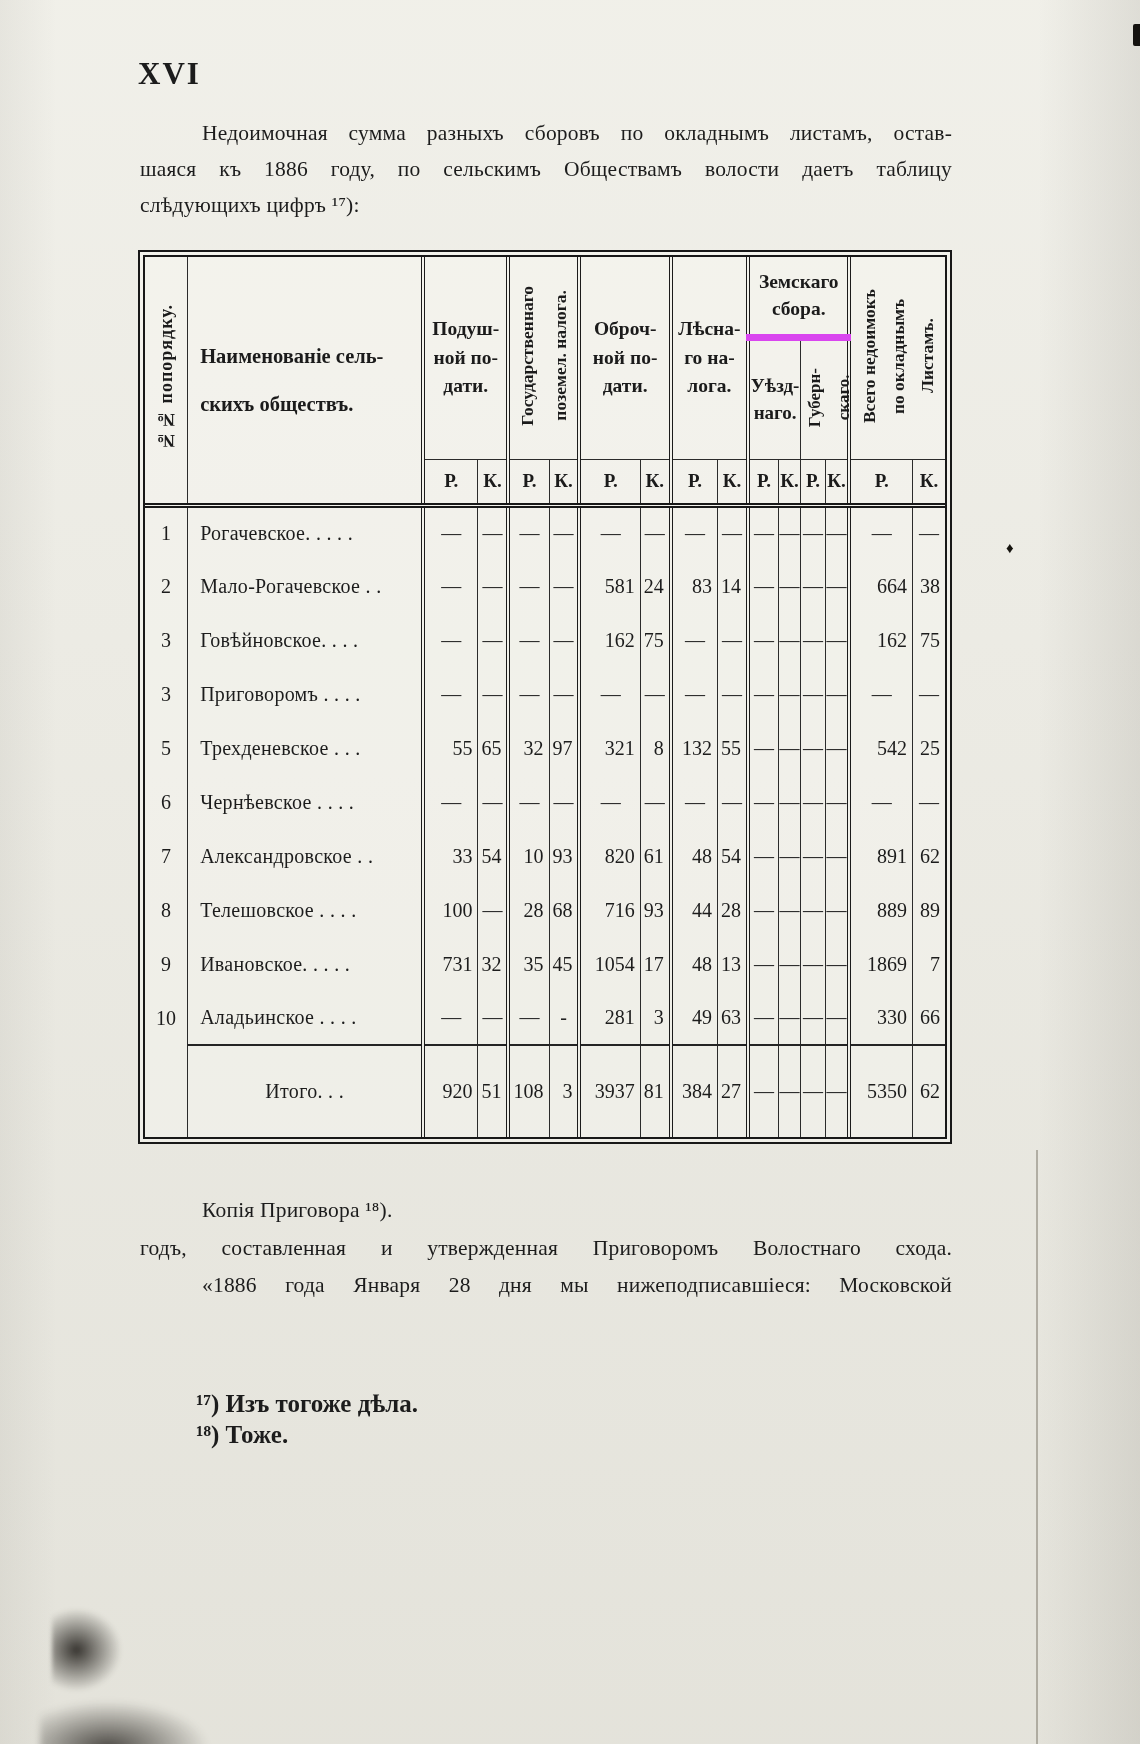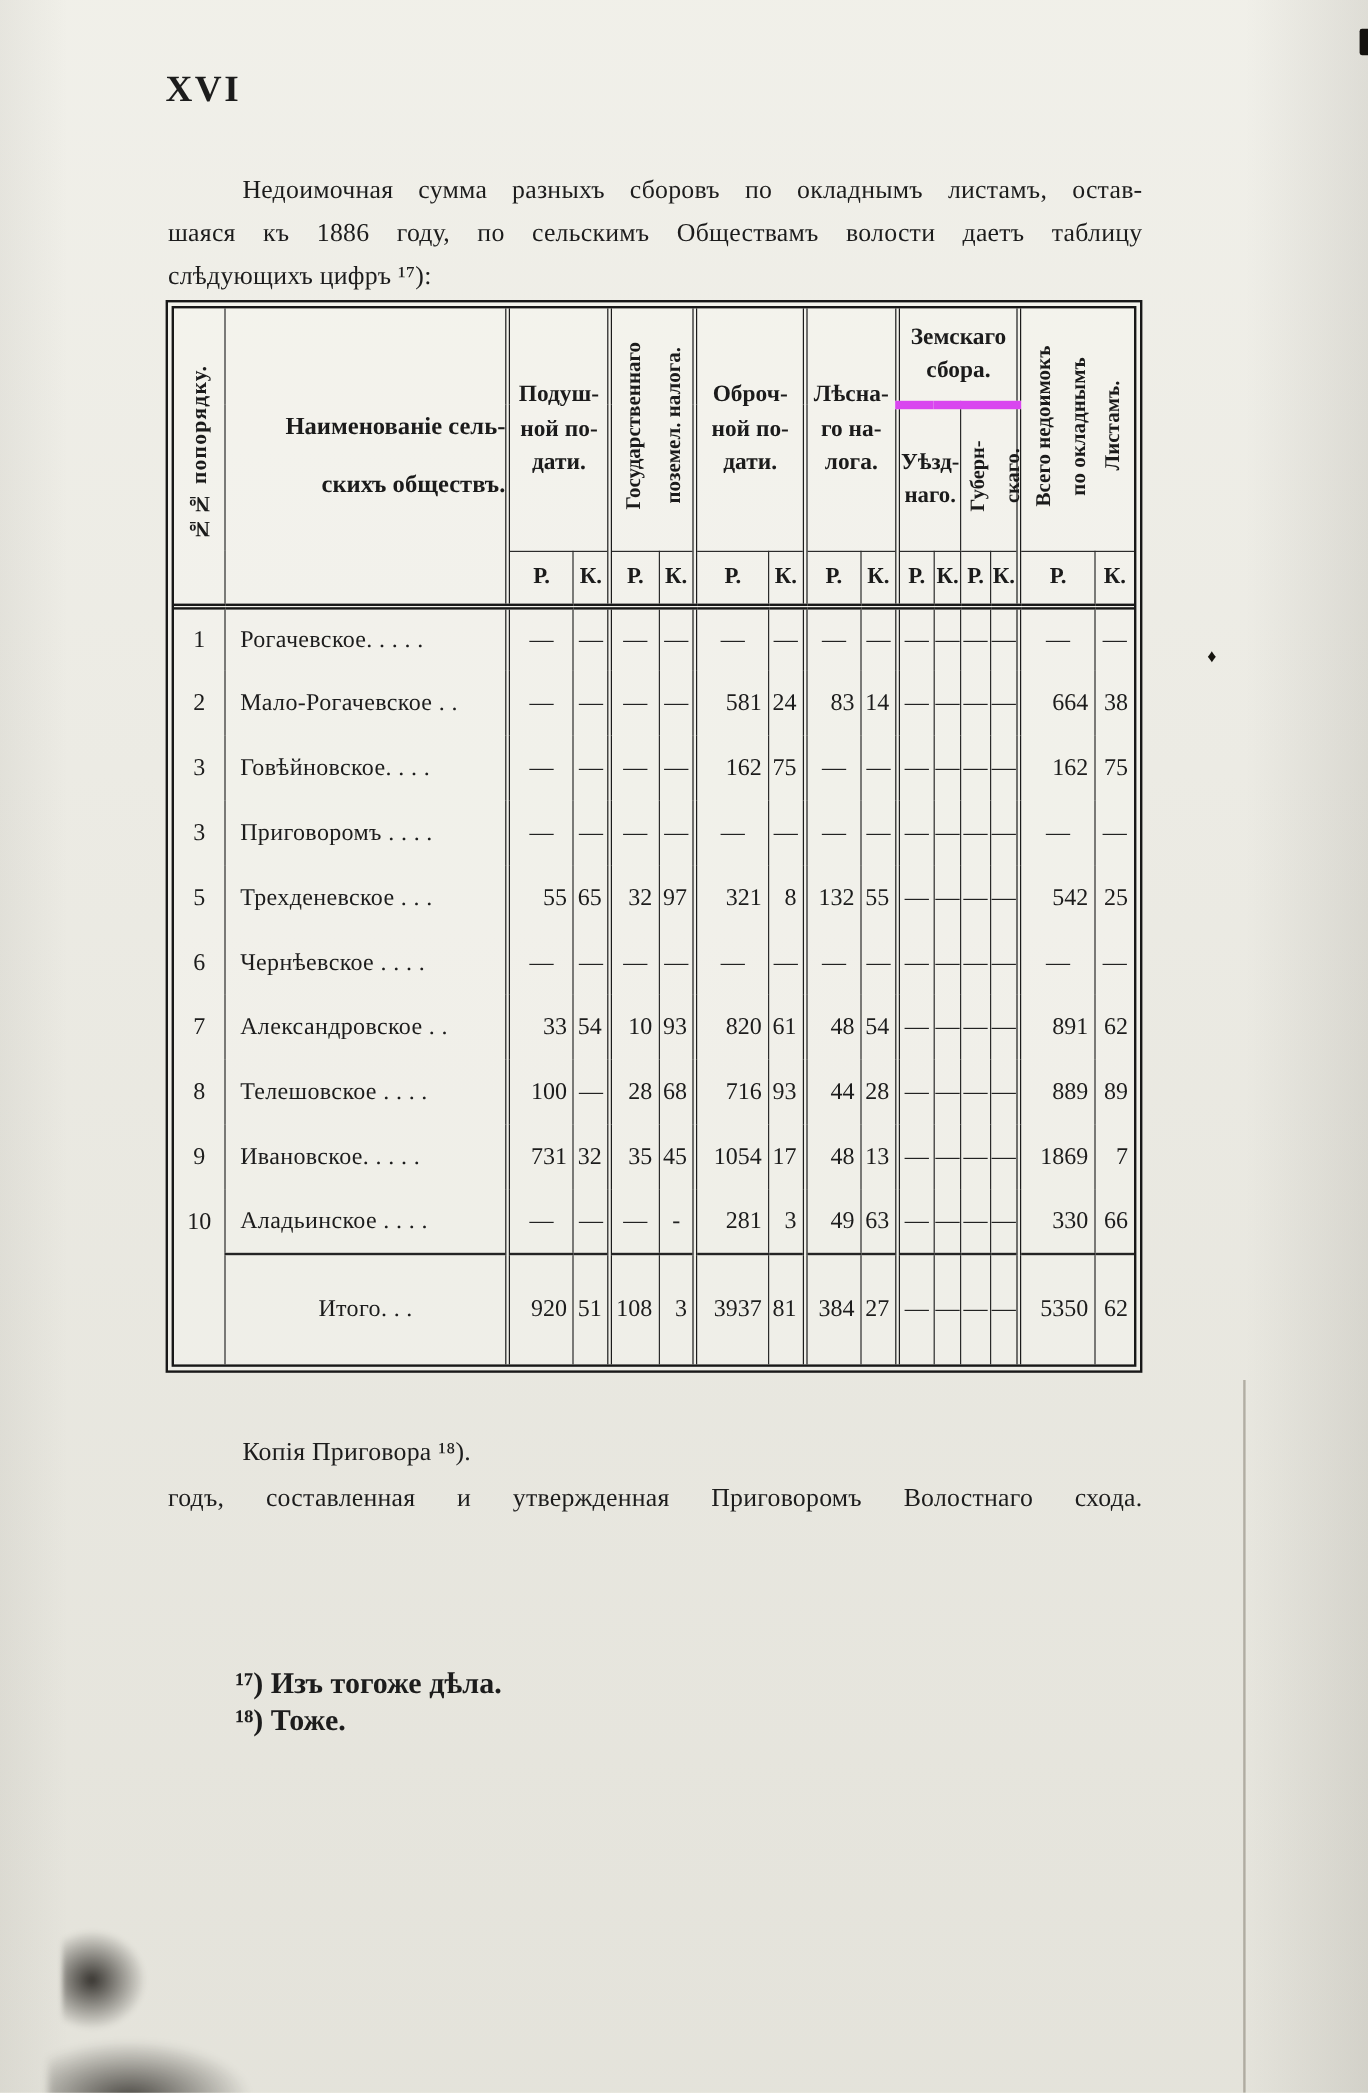--- a/index.html
+++ b/index.html
@@ -18,21 +18,21 @@
       linear-gradient(90deg, rgba(60,55,45,0.06), rgba(0,0,0,0) 5%, rgba(0,0,0,0) 91%, rgba(60,55,45,0.10)),
       linear-gradient(180deg, rgba(255,255,255,0.20), rgba(60,55,45,0.05));
   }
 
   .pageno {
     position: absolute; left: 138px; top: 56px;
     font-size: 31px; font-weight: bold; letter-spacing: 2px;
   }
 
   .intro {
-    position: absolute; left: 140px; top: 140px; width: 812px;
+    position: absolute; left: 140px; top: 115px; width: 812px;
     font-size: 21.5px; line-height: 36px; letter-spacing: 0.2px;
   }
   .tline { min-height: 36px; }
   .ind { text-indent: 62px; }
   .just { text-align: justify; text-align-last: justify; }
 
   
   .tblwrap {
     position: absolute; left: 138px; top: 250px; width: 814px;
     border: 7px double #181818;
@@ -43,21 +43,21 @@
   thead th { vertical-align: middle; text-align: center; font-weight: bold; color: #1b1b1b; }
   .hr1 { height: 80px; }
   .hr2 { height: 122px; }
   .hr3 { height: 46px; }
 
   .sl { border-left: 1px solid #2b2b2b; }
   .dl { border-left: 4px double #1b1b1b; }
 
   .h-num, .h-name { border-bottom: 5px double #181818; }
   .h-name { border-left: 1px solid #2b2b2b; text-align: left; padding-left: 12px; }
-  .h-name div { white-space: pre-line; line-height: 2.35; font-size: 20.5px; text-align: right; }
+  .h-name div { white-space: pre-line; line-height: 2.35; font-size: 20.5px; }
   .h-money { border-bottom: 1px solid #2b2b2b; }
   .h-money div.hz { white-space: pre-line; line-height: 1.45; font-size: 19.5px; }
   .h-zemsk { border-bottom: 7px solid #d946ef; }
   .h-zemsk div { white-space: pre-line; line-height: 1.4; font-size: 19.5px; }
   .h-uezd, .h-gub { border-bottom: 1px solid #2b2b2b; }
   .h-uezd div { white-space: pre-line; line-height: 1.4; font-size: 19px; }
 
   .vert {
     writing-mode: vertical-rl;
     transform: rotate(180deg);
@@ -398,20 +398,21 @@
           <td class="v dl">5350</td>
           <td class="v sl">62</td>
         </tr>
       </tbody>
   </table>
 </div>
 
 <div class="after">
   <div class="tline ind">Копія Приговора ¹⁸).</div>
   <div class="tline just">годъ, составленная и утвержденная Приговоромъ Волостнаго схода.</div>
+  <div class="tline ind just">«1886 года Января 28 дня мы нижеподписавшіеся: Московской</div>
 </div>
 
 <div class="footnotes">
   <div>¹⁷) Изъ тогоже дѣла.</div>
   <div>¹⁸) Тоже.</div>
 </div>
 
 <div class="edge-mark"></div>
 <div class="diamond">♦</div>
 <div class="smudge"></div>

